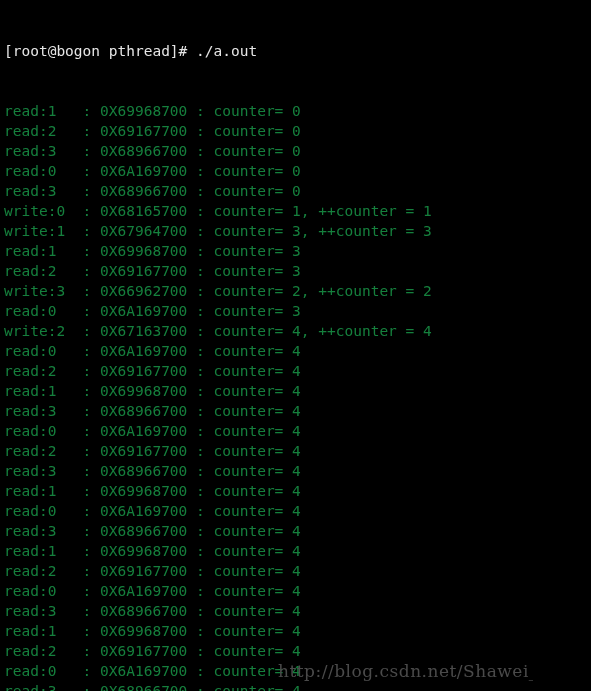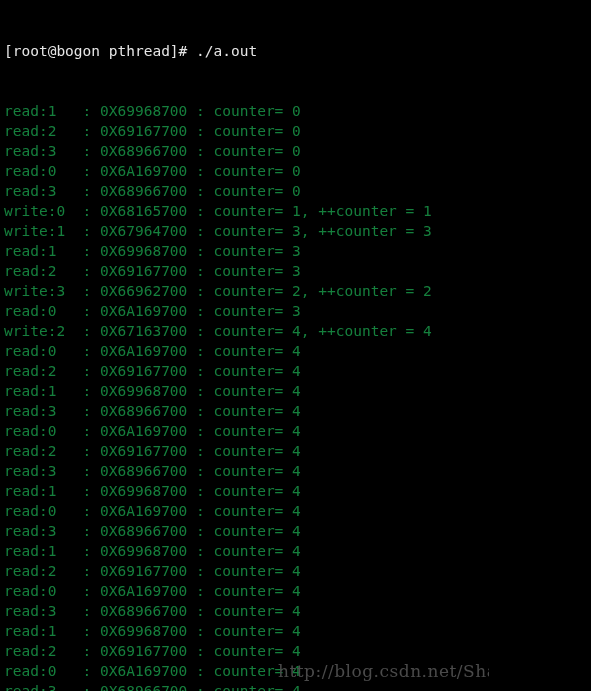--- a/index.html
+++ b/index.html
@@ -11,20 +11,21 @@
     position: relative;
     width: 489px;
     height: 691px;
     background: #000000;
     overflow: hidden;
     font-family: "DejaVu Sans Mono", "Liberation Mono", monospace;
     font-size: 14.5px;
     line-height: 20px;
     letter-spacing: 0px;
     color: #d8d8d8;
+    padding-left: 44px;
   }
   #console-lines {
     position: absolute;
     top: 1px;
     left: 4px;
     right: 0;
     white-space: pre;
   }
   .line {
     height: 20px;

